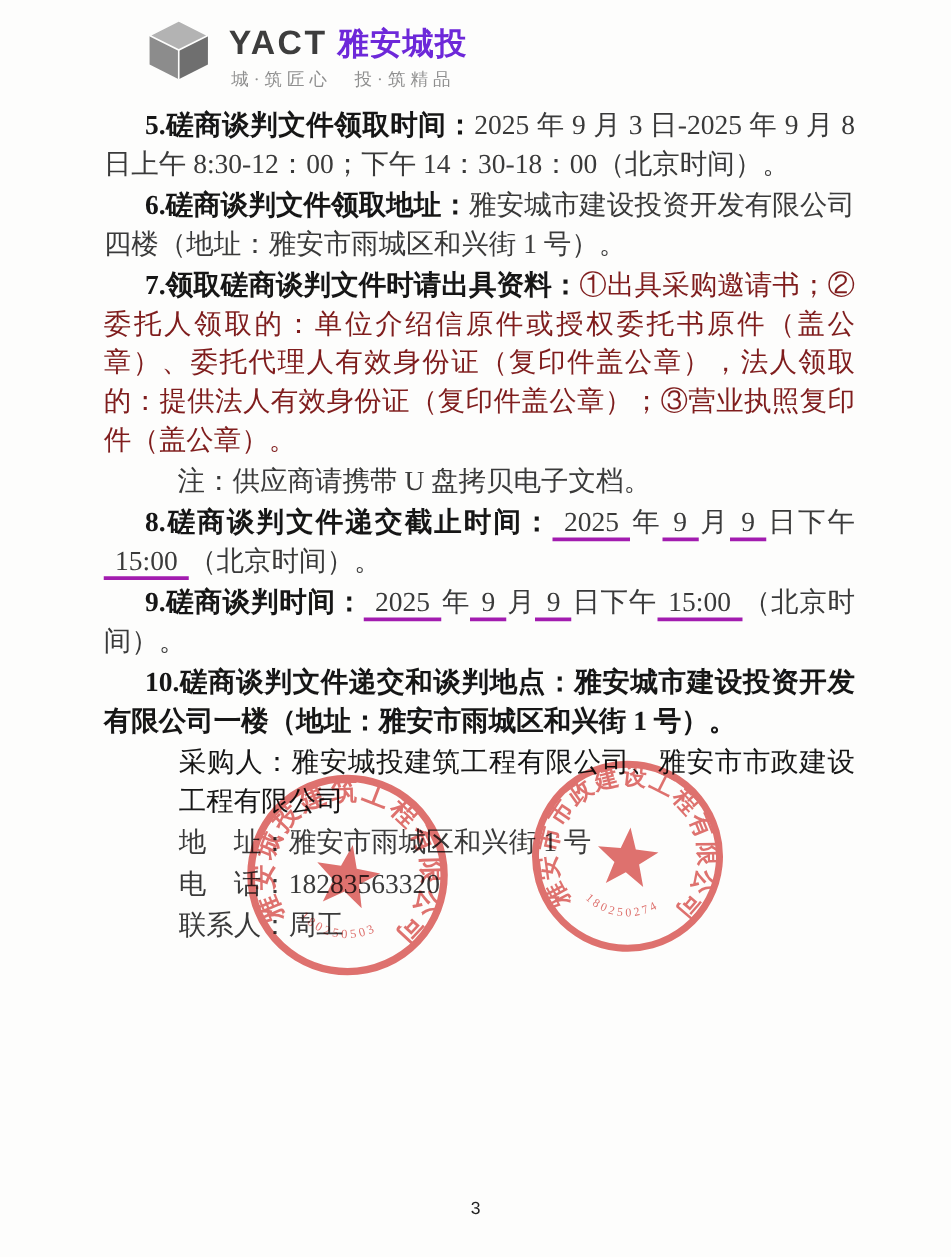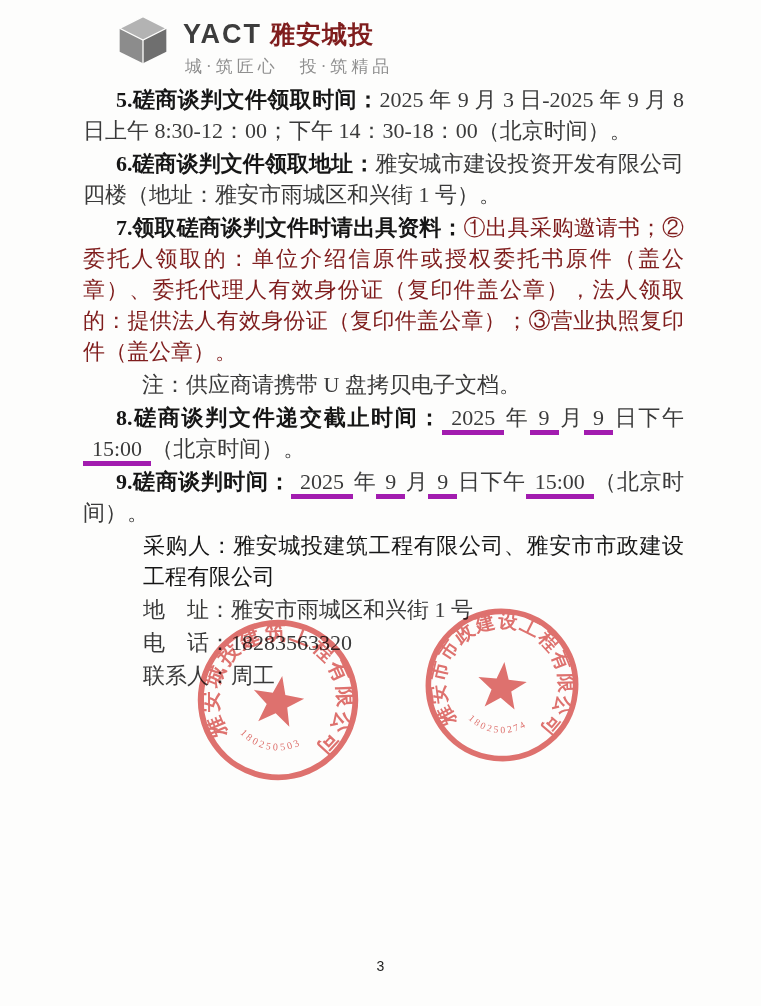--- a/index.html
+++ b/index.html
@@ -11,33 +11,33 @@
   .page{position:absolute;inset:0;background:#fdfdfc;}
 
   
   .logo{position:absolute;top:12px;left:115px;display:flex;align-items:flex-start;}
   .logo-cube{width:56px;height:56px;margin-right:12px;}
   .logo-textcol{display:flex;flex-direction:column;margin-top:6px;}
   .logo-brandline{display:flex;align-items:baseline;gap:8px;}
   .logo-latin{font-family:"Liberation Sans","DejaVu Sans",sans-serif;font-weight:bold;
     font-size:27px;color:#3d3d3d;letter-spacing:2px;}
   .logo-cn{font-family:Liberation Serif, serif;font-weight:bold;
-    font-size:25px;color:#7f1d1d;letter-spacing:1px;}
-  .logo-tagline{font-size:17px;color:#8f8f8f;letter-spacing:4px;margin-top:4px;padding-left:2px;}
+    font-size:25px;color:#6d28d9;letter-spacing:1px;}
+  .logo-tagline{font-size:14px;color:#8f8f8f;letter-spacing:4px;margin-top:4px;padding-left:2px;}
 
   
   .content{position:absolute;top:84px;left:83px;width:601px;
     font-size:22px;line-height:31px;text-align:justify;}
   .para{margin:0 0 2px 0;text-indent:33px;}
   .lead{font-weight:bold;color:#161616;}
   .body-text{color:#3a3a3a;}
   .body-gray{color:#7f1d1d;}
   .bold-para{font-weight:bold;color:#161616;}
   .note-line{margin:0 0 2px 0;padding-left:59px;color:#3a3a3a;}
-  .uval{border-bottom:5px solid #a21caf;padding:0 9px;color:#3a3a3a;}
+  .uval{border-bottom:3px solid #a21caf;padding:0 9px;color:#3a3a3a;}
   .plain{color:#3a3a3a;}
 
   .contact-line{margin:0 0 2px 0;padding-left:60px;}
   .contact-bold{font-weight:normal;color:#161616;}
   .contact-reg{color:#3a3a3a;}
 
   
   .stamp{position:absolute;opacity:0.82;mix-blend-mode:multiply;pointer-events:none;}
   .stamp-left{left:194px;top:614px;width:168px;height:172px;transform:rotate(10deg);}
   .stamp-right{left:422px;top:604px;width:160px;height:162px;transform:rotate(6deg);}
@@ -81,20 +81,21 @@
     <p class="para"><span class="lead">6.磋商谈判文件领取地址：</span><span class="body-text">雅安城市建设投资开发有限公司四楼（地址：雅安市雨城区和兴街 1 号）。</span></p>
 
     <p class="para"><span class="lead">7.领取磋商谈判文件时请出具资料：</span><span class="body-gray">①出具采购邀请书；②委托人领取的：单位介绍信原件或授权委托书原件（盖公章）、委托代理人有效身份证（复印件盖公章），法人领取的：提供法人有效身份证（复印件盖公章）；③营业执照复印件（盖公章）。</span></p>
 
     <p class="note-line">注：供应商请携带 U 盘拷贝电子文档。</p>
 
     <p class="para"><span class="lead">8.磋商谈判文件递交截止时间：</span><span class="uval">2025</span><span class="plain">年</span><span class="uval">9</span><span class="plain">月</span><span class="uval">9</span><span class="plain">日下午</span><span class="uval">15:00</span><span class="plain">（北京时间）。</span></p>
 
     <p class="para"><span class="lead">9.磋商谈判时间：</span><span class="uval">2025</span><span class="plain">年</span><span class="uval">9</span><span class="plain">月</span><span class="uval">9</span><span class="plain">日下午</span><span class="uval">15:00</span><span class="plain">（北京时间）。</span></p>
 
+    <p class="para bold-para">10.磋商谈判文件递交和谈判地点：雅安城市建设投资开发有限公司一楼（地址：雅安市雨城区和兴街 1 号）。</p>
 
 
 
     <p class="contact-line"><span class="contact-bold">采购人：</span><span class="contact-bold">雅安城投建筑工程有限公司、雅安市市政建设工程有限公司</span></p>
 
     <p class="contact-line"><span class="contact-reg">地　址：</span><span class="contact-reg">雅安市雨城区和兴街 1 号</span></p>
 
     <p class="contact-line"><span class="contact-reg">电　话：</span><span class="contact-reg">18283563320</span></p>
 
     <p class="contact-line"><span class="contact-reg">联系人：</span><span class="contact-reg">周工</span></p>

